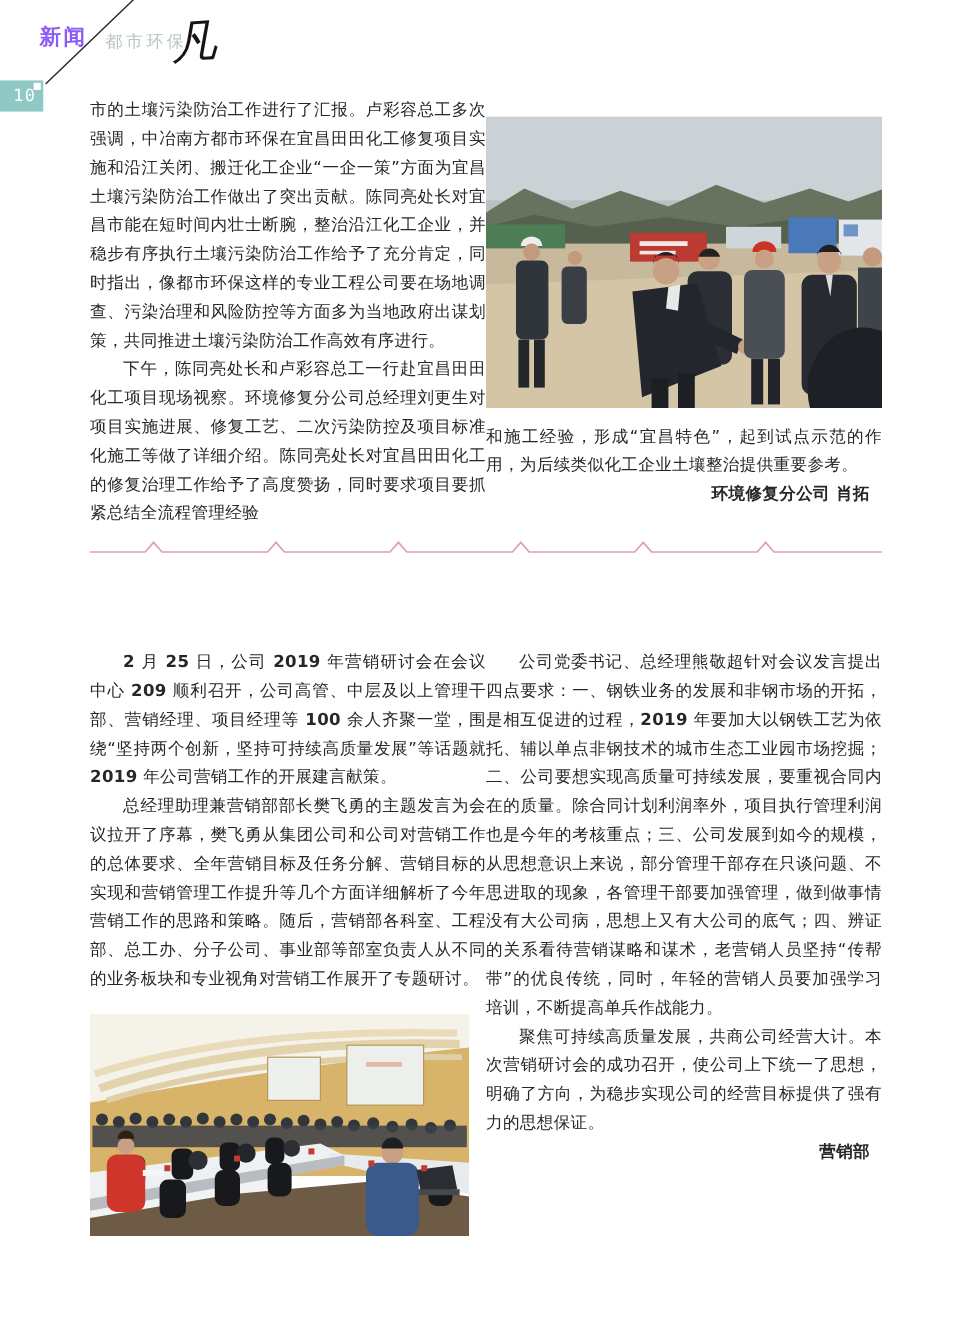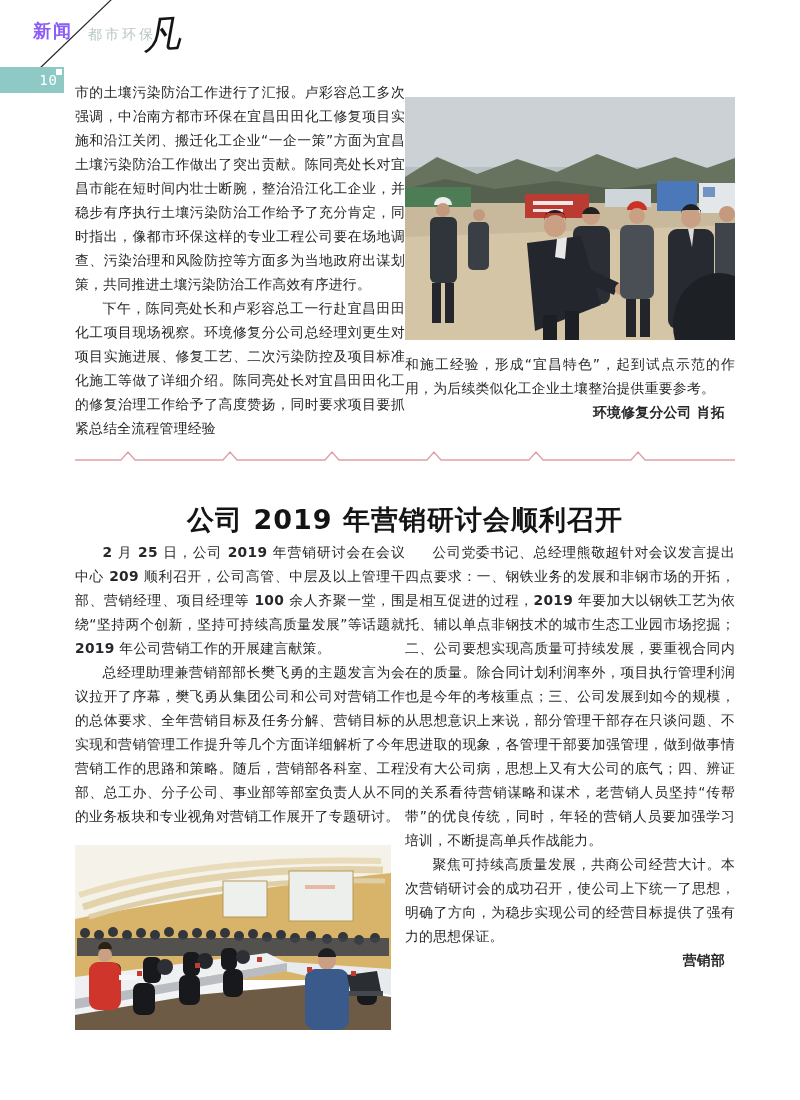--- a/index.html
+++ b/index.html
@@ -4,21 +4,21 @@
 <style>
   html,body{margin:0;padding:0;background:#ffffff;}
   .page{position:relative;width:800px;height:1100px;background:#fff;overflow:hidden;
         font-family:"DejaVu Sans","Liberation Sans",sans-serif;color:#26272a;}
   
   .section-tag{position:absolute;left:33px;top:19px;font-size:18px;font-weight:bold;color:#8b5cf6;letter-spacing:2px;}
   .brand{position:absolute;left:88px;top:26px;font-size:14px;color:#b9c6c1;letter-spacing:3px;}
   .logo-glyph{position:absolute;left:142px;top:10px;font-size:38px;color:#151515;
               font-family:"DejaVu Serif","Liberation Serif",serif;font-style:italic;transform:rotate(-4deg);}
   .diag-svg{position:absolute;left:0;top:0;}
-  .pagenum-box{position:absolute;left:0;top:67px;width:64px;height:26px;background:#8ec9c5;}
+  .pagenum-box{position:absolute;left:0;top:67px;width:36px;height:26px;background:#8ec9c5;}
   .pagenum{position:absolute;right:6px;top:5px;font-size:14px;color:#ffffff;
            font-family:"DejaVu Sans Mono","Liberation Mono",monospace;font-weight:300;letter-spacing:1px;}
   .corner-sq{position:absolute;right:2px;top:2px;width:6px;height:6px;background:#ffffff;}
   
   .col{position:absolute;width:330px;font-size:13.8px;line-height:24px;text-align:justify;letter-spacing:.3px;}
   .col p{margin:0;}
   p.indent{text-indent:2em;}
   b{font-weight:bold;}
   .byline{font-weight:bold;text-align:right;padding-right:10px;margin-top:2px;}
   #a1-left{left:75px;top:80px;}
@@ -119,21 +119,20 @@
 
   <div class="col" id="a1-right">
     <p>和施工经验，形成“宜昌特色”，起到试点示范的作用，为后续类似化工企业土壤整治提供重要参考。</p>
     <p class="byline">环境修复分公司 肖拓</p>
   </div>
 
   <svg class="divider-svg" width="660" height="14">
     <path d="M0,10 H46 L53,2 L60,10 H148 L155,2 L162,10 H250 L257,2 L264,10 H352 L359,2 L366,10 H454 L461,2 L468,10 H556 L563,2 L570,10 H660" fill="none" stroke="#dfa0a9" stroke-width="1.4"></path>
   </svg>
 
-  <h1 class="article-title">公司 2019 年营销研讨会顺利召开</h1>
 
   <div class="col" id="a2-left">
     <p class="indent"><b>2</b><span> 月 </span><b>25</b><span> 日，公司 </span><b>2019</b><span> 年营销研讨会在会议中心 </span><b>209</b><span> 顺利召开，公司高管、中层及以上管理干部、营销经理、项目经理等 </span><b>100</b><span> 余人齐聚一堂，围绕“坚持两个创新，坚持可持续高质量发展”等话题就 </span><b>2019</b><span> 年公司营销工作的开展建言献策。</span></p>
     <p class="indent">总经理助理兼营销部部长樊飞勇的主题发言为会议拉开了序幕，樊飞勇从集团公司和公司对营销工作的总体要求、全年营销目标及任务分解、营销目标的实现和营销管理工作提升等几个方面详细解析了今年营销工作的思路和策略。随后，营销部各科室、工程部、总工办、分子公司、事业部等部室负责人从不同的业务板块和专业视角对营销工作展开了专题研讨。</p>
   </div>
 
   <div class="col" id="a2-right">
     <p class="indent"><span>公司党委书记、总经理熊敬超针对会议发言提出四点要求：一、钢铁业务的发展和非钢市场的开拓，是相互促进的过程，</span><b>2019</b><span> 年要加大以钢铁工艺为依托、辅以单点非钢技术的城市生态工业园市场挖掘；二、公司要想实现高质量可持续发展，要重视合同内在的质量。除合同计划利润率外，项目执行管理利润也是今年的考核重点；三、公司发展到如今的规模，从思想意识上来说，部分管理干部存在只谈问题、不思进取的现象，各管理干部要加强管理，做到做事情没有大公司病，思想上又有大公司的底气；四、辨证的关系看待营销谋略和谋术，老营销人员坚持“传帮带”的优良传统，同时，年轻的营销人员要加强学习培训，不断提高单兵作战能力。</span></p>
     <p class="indent">聚焦可持续高质量发展，共商公司经营大计。本次营销研讨会的成功召开，使公司上下统一了思想，明确了方向，为稳步实现公司的经营目标提供了强有力的思想保证。</p>
     <p class="byline">营销部</p>

